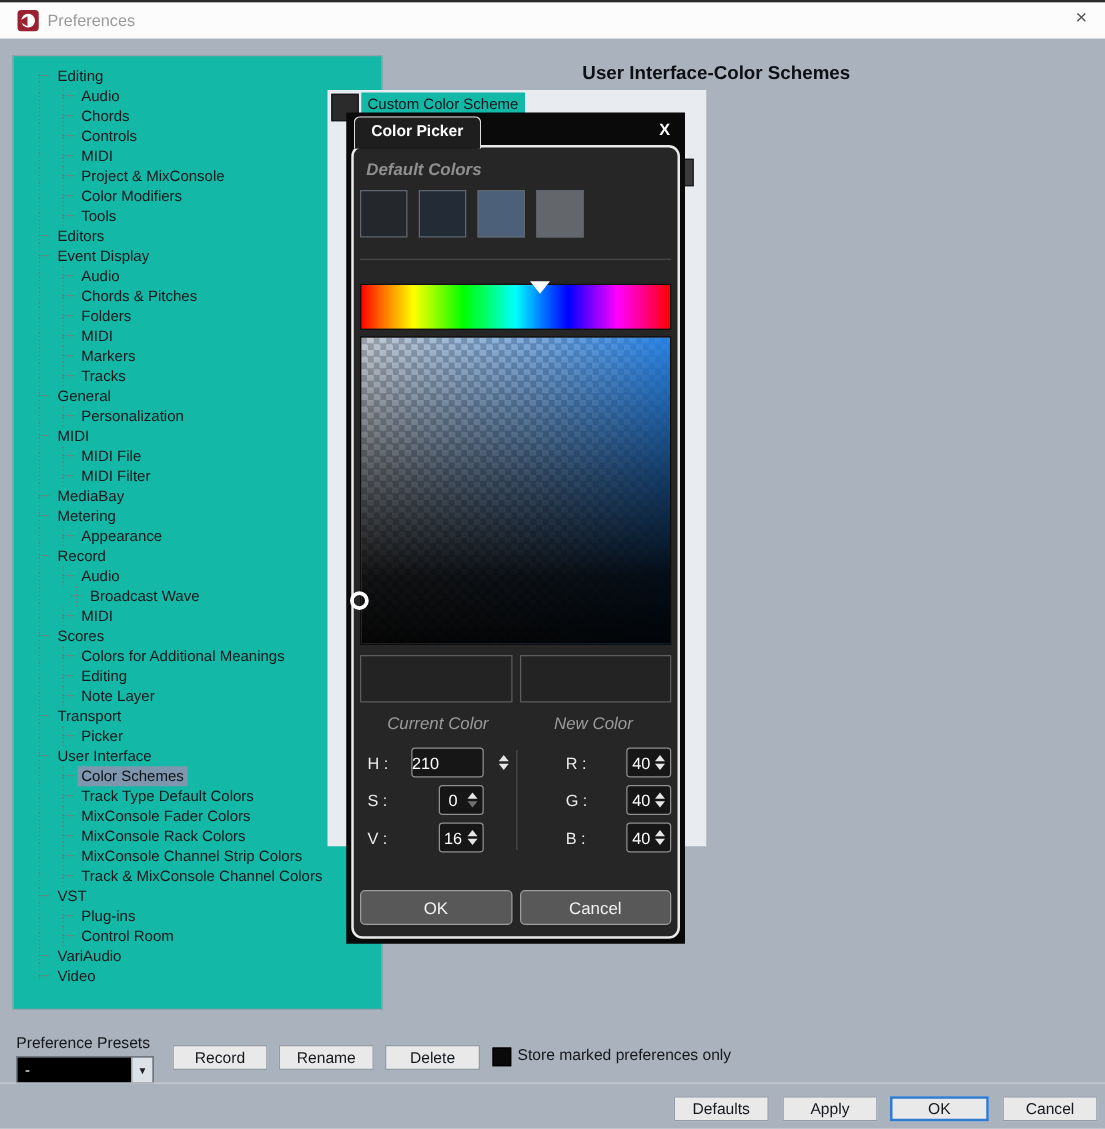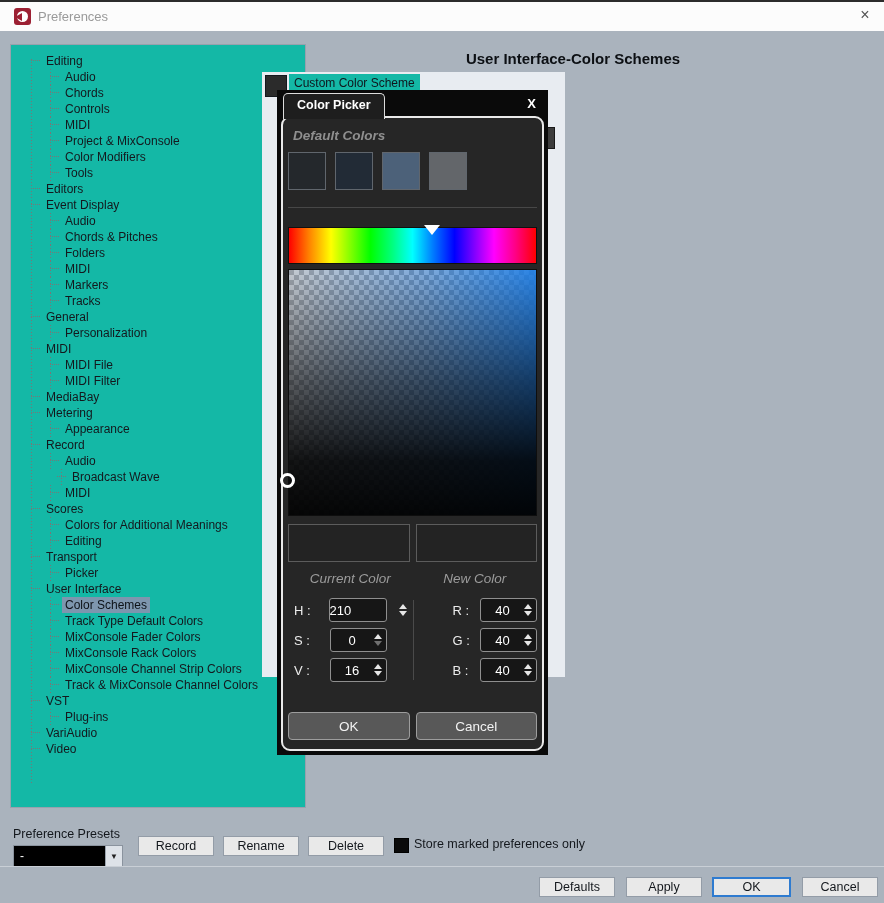--- a/index.html
+++ b/index.html
@@ -57,21 +57,21 @@
   .cmp-row{display:flex;gap:6px;margin-top:8px;}
   .cswatch{flex:1;height:38px;border:1px solid #5c5c5c;box-sizing:border-box;}
   .cmp-labels{display:flex;margin-top:9px;font-style:italic;color:#9c9c9c;font-size:13.5px;}
   .cmp-labels div{flex:1;text-align:center;}
   .spin-grid{margin-top:12px;display:grid;grid-template-columns:1fr 1fr;row-gap:6px;position:relative;}
   .spin-grid::after{content:"";position:absolute;left:50%;top:2px;bottom:2px;width:1px;background:#4a4a4a;}
   .spin-cell{display:flex;align-items:center;height:24px;}
   .leftcol{padding-left:6px;padding-right:26px;justify-content:space-between;}
   .rightcol{padding-left:40px;justify-content:space-between;}
   .spin-label{color:#ececec;font-size:13px;}
-  .spinbox{display:flex;align-items:center;background:#161616;border:1px solid #8f8f8f;border-radius:3px;height:24px;width:57px;box-sizing:border-box;}
+  .spinbox{display:flex;align-items:center;background:#161616;border:1px solid #8f8f8f;border-radius:3px;height:24px;width:36px;box-sizing:border-box;}
   .spinbox.wide{width:58px;gap:48px;}
   .spin-value{flex:1;text-align:center;color:#fff;font-size:13px;}
   .arrows{display:flex;flex-direction:column;align-items:center;gap:2px;padding-right:4px;}
   .arr-up{width:0;height:0;border-left:4px solid transparent;border-right:4px solid transparent;border-bottom:5px solid #e6e6e6;}
   .arr-down{width:0;height:0;border-left:4px solid transparent;border-right:4px solid transparent;border-top:5px solid #e6e6e6;}
   .arr-down.dim{border-top-color:#6f6f6f;}
   .pbtn-row{margin-top:30px;display:flex;gap:6px;}
   .pbtn{flex:1;height:28px;background:#585858;border:1px solid #9d9d9d;border-radius:4px;color:#f2f2f2;font-size:13.5px;font-family:inherit;padding:0;}
 
   
@@ -222,20 +222,24 @@
           <span class="tlabel">Scores</span>
         </div>
         <div class="tree-item lvl2">
           <span class="stub"></span>
           <span class="tlabel">Colors for Additional Meanings</span>
         </div>
         <div class="tree-item lvl2">
           <span class="stub"></span>
           <span class="tlabel">Editing</span>
         </div>
+        <div class="tree-item lvl2">
+          <span class="stub"></span>
+          <span class="tlabel">Note Layer</span>
+        </div>
         <div class="tree-item lvl1">
           <span class="stub"></span>
           <span class="tlabel">Transport</span>
         </div>
         <div class="tree-item lvl2">
           <span class="stub"></span>
           <span class="tlabel">Picker</span>
         </div>
         <div class="tree-item lvl1">
           <span class="stub"></span>
@@ -265,20 +269,24 @@
           <span class="stub"></span>
           <span class="tlabel">Track &amp; MixConsole Channel Colors</span>
         </div>
         <div class="tree-item lvl1">
           <span class="stub"></span>
           <span class="tlabel">VST</span>
         </div>
         <div class="tree-item lvl2">
           <span class="stub"></span>
           <span class="tlabel">Plug-ins</span>
+        </div>
+        <div class="tree-item lvl2">
+          <span class="stub"></span>
+          <span class="tlabel">Control Room</span>
         </div>
         <div class="tree-item lvl1">
           <span class="stub"></span>
           <span class="tlabel">VariAudio</span>
         </div>
         <div class="tree-item lvl1">
           <span class="stub"></span>
           <span class="tlabel">Video</span>
         </div>
       </div>

